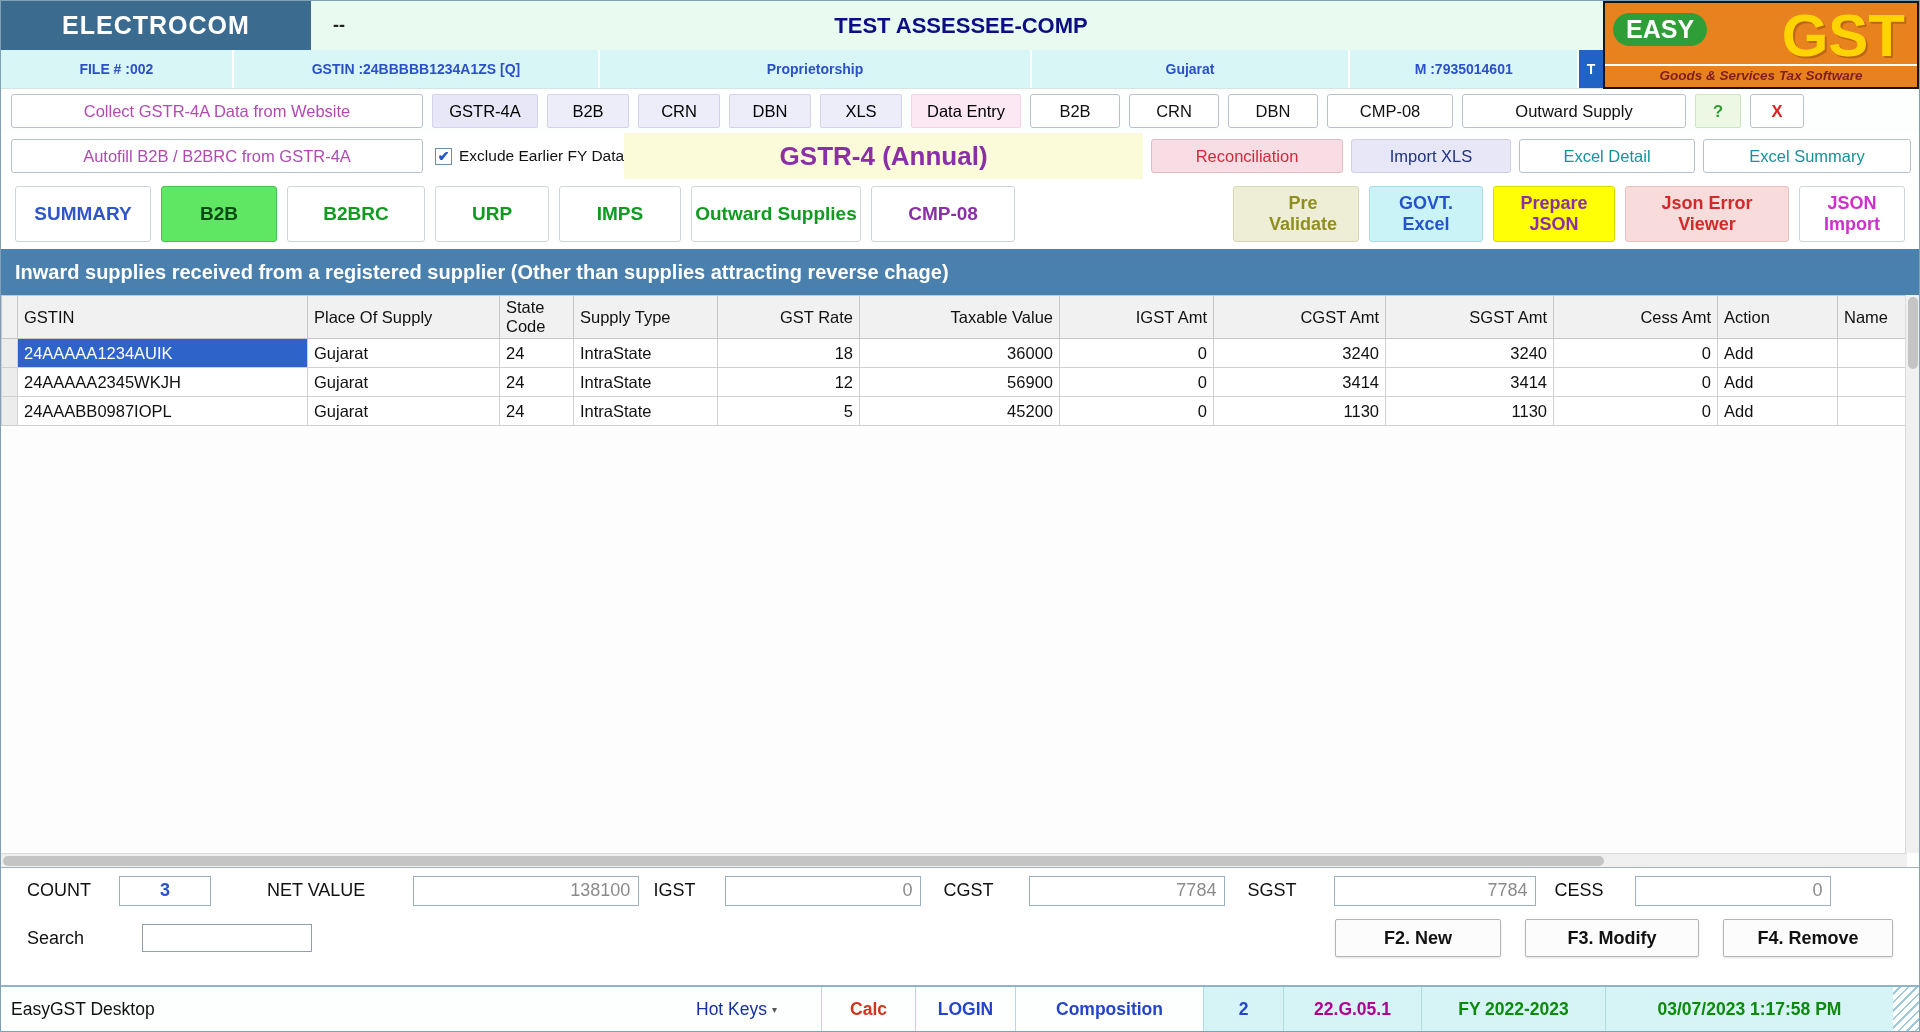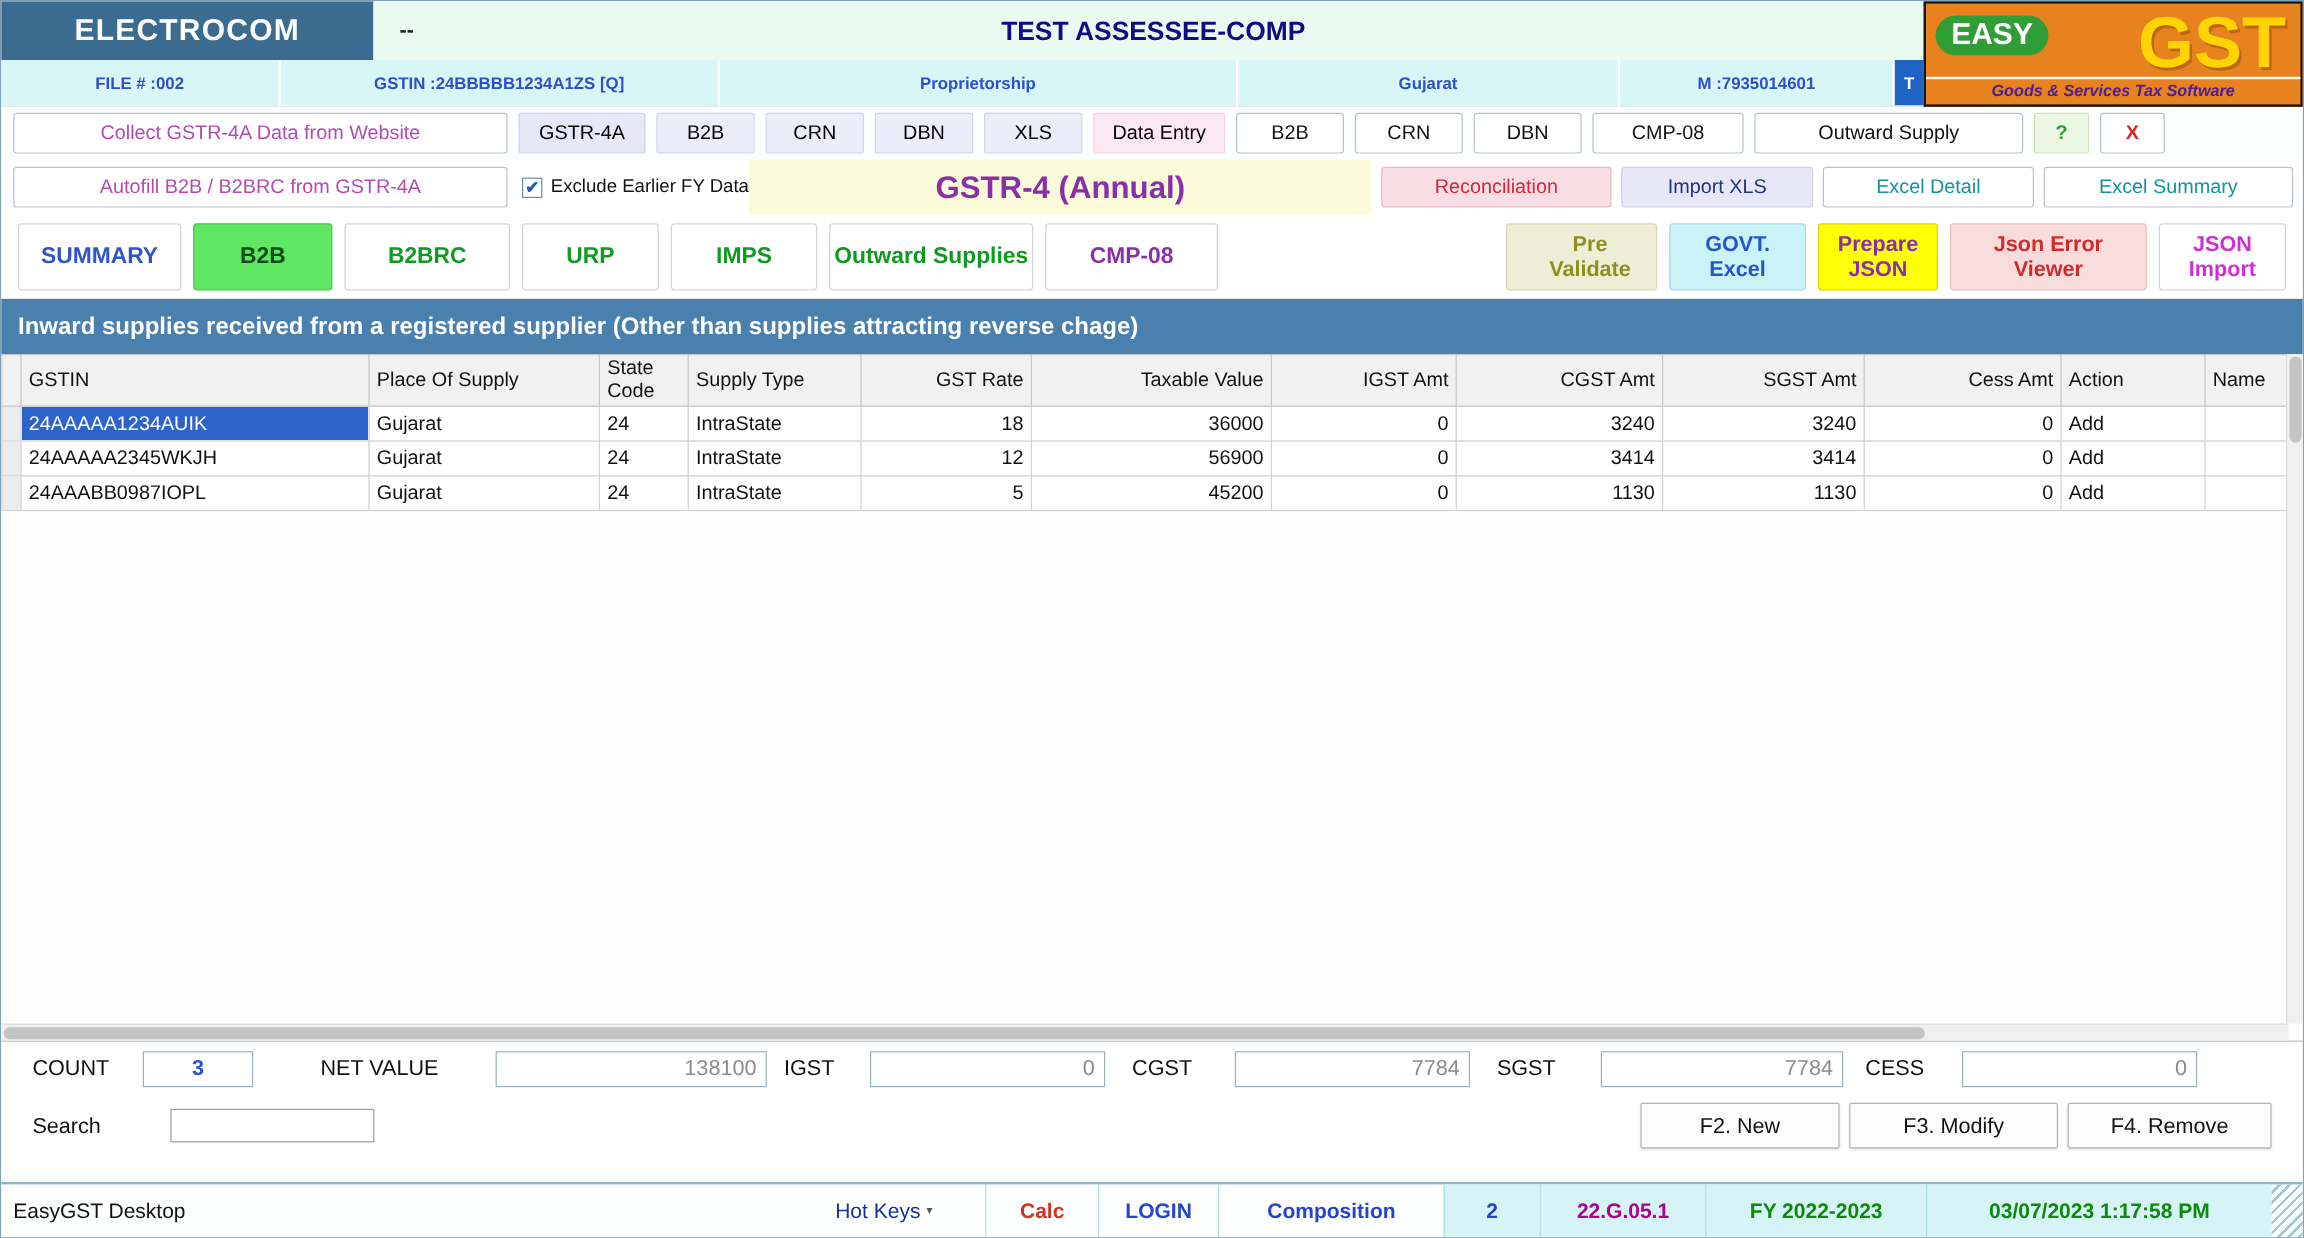--- a/index.html
+++ b/index.html
@@ -10,21 +10,21 @@
   .titlebar { height:49px; background:#e9fbf1; display:flex; align-items:center; position:relative; flex:0 0 auto; }
   .company { width:310px; height:100%; background:#3b6b8f; color:#fff; font-size:25px; font-weight:bold; display:flex; align-items:center; justify-content:center; letter-spacing:1px; }
   .dashes { margin-left:22px; color:#222; font-size:18px; font-weight:bold; }
   .assessee { position:absolute; left:960px; transform:translateX(-50%); color:#0d0d85; font-size:22px; font-weight:bold; }
 
   
   .logo { position:absolute; top:0; right:0; width:316px; height:88px; background:#e8821e; border:2px solid #151515; z-index:6; display:flex; flex-direction:column; }
   .logo-top { flex:1; display:flex; align-items:flex-start; padding:5px 6px 0 8px; }
   .easy-pill { background:#2f9e36; color:#fff; font-weight:bold; font-size:25px; padding:2px 13px; border-radius:18px; margin-top:5px; }
   .gst-text { margin-left:auto; color:#ffd400; font-size:60px; font-weight:bold; line-height:0.92; padding-right:6px; text-shadow:2px 2px 0 rgba(110,55,0,0.35); }
-  .logo-tagline { color:#4c1d95; font-weight:bold; font-style:italic; font-size:13.5px; text-align:center; border-top:2px solid #fff; padding:2px 0 4px; }
+  .logo-tagline { color:#7f1d1d; font-weight:bold; font-style:italic; font-size:13.5px; text-align:center; border-top:2px solid #fff; padding:2px 0 4px; }
 
   
   .infobar { height:38px; background:#d9f6f6; display:flex; align-items:stretch; color:#2b50c8; font-weight:bold; font-size:14px; flex:0 0 auto; padding-right:316px; }
   .info-cell { display:flex; align-items:center; justify-content:center; border-right:2px solid #fff; }
   .ic-file { width:233px; } .ic-gstin { width:367px; } .ic-type { width:432px; } .ic-state { width:319px; } .ic-mobile { width:229px; }
   .ic-t { width:24px; background:#1f63c4; color:#fff; border-right:none; }
 
   
   .toolbar1 { height:45px; display:flex; align-items:center; gap:9px; padding:0 10px; background:#fdfefe; border-top:1px solid #d8e4e4; flex:0 0 auto; }
   .toolbar2 { height:46px; display:flex; align-items:center; background:#fff; flex:0 0 auto; }
@@ -53,21 +53,21 @@
   .tab { height:56px; border:1px solid #cfd6da; border-radius:3px; background:#fff; font-weight:bold; font-size:19px; display:flex; align-items:center; justify-content:center; text-align:center; line-height:1.15; cursor:default; }
   .tab-summary { width:136px; color:#2f55cc; }
   .tab-b2b { width:116px; background:#5fe763; color:#0b4b16; border-color:#49c24f; }
   .tab-green { color:#0f9b20; }
   .tab-b2brc { width:138px; } .tab-urp { width:114px; } .tab-imps { width:122px; } .tab-outward { width:170px; }
   .tab-cmp08 { width:144px; color:#8b2fa8; }
   .act-group { margin-left:auto; display:flex; gap:10px; }
   .act-btn { height:56px; border:1px solid #cfd6da; border-radius:3px; font-weight:bold; font-size:18px; display:flex; align-items:center; justify-content:center; text-align:center; line-height:1.15; padding:0 6px; cursor:default; }
   .act-prevalidate { width:126px; background:#eeeed6; color:#8f8f20; border-color:#d8d8b2;padding-left:20px; }
   .act-govtexcel { width:114px; background:#c9f3f6; color:#2553cc; border-color:#a8dde2; }
-  .act-preparejson { width:100px; background:#ffff06; color:#8b2fa8; border-color:#d9d900; }
+  .act-preparejson { width:122px; background:#ffff06; color:#8b2fa8; border-color:#d9d900; }
   .act-jsonerror { width:164px; background:#f8dcdc; color:#d02a2a; border-color:#e7c0c0; }
   .act-jsonimport { width:106px; background:#fff; color:#cf2fcf; }
 
   
   .section-header { height:46px; background:#4a80ad; color:#fff; font-weight:bold; font-size:20px; display:flex; align-items:center; padding-left:14px; flex:0 0 auto; }
 
   
   .gridwrap { flex:1 1 auto; position:relative; display:flex; flex-direction:column; background:#fdfdfd; min-height:0; }
   table.grid { border-collapse:collapse; table-layout:fixed; width:1906px; flex:0 0 auto; }
   table.grid th { background:#f1f1f1; border:1px solid #c6c6c6; font-weight:normal; font-size:16.5px; color:#111; padding:2px 6px; height:40px; text-align:left; }
@@ -91,21 +91,21 @@
   .cgst-box { width:196px; margin-left:36px; }
   .sgst-box { width:202px; margin-left:38px; }
   .cess-box { width:196px; margin-left:32px; }
   .tlabel-net { margin-left:56px; } .tlabel-igst { margin-left:14px; } .tlabel-cgst { margin-left:22px; }
   .tlabel-sgst { margin-left:22px; } .tlabel-cess { margin-left:18px; }
 
   
   .searchrow { height:50px; display:flex; align-items:center; padding:0 26px; flex:0 0 auto; background:#fff; }
   .search-label { font-size:18px; color:#111; }
   .search-input { margin-left:58px; width:170px; height:28px; border:1px solid #8f9fae; background:#fff; font-size:16px; padding:0 6px; font-family:"Liberation Sans",sans-serif; }
-  .rec-btns { margin-left:auto; display:flex; gap:8px; }
+  .rec-btns { margin-left:auto; display:flex; gap:24px;font-weight:bold; }
   .rec-btn { height:38px; background:#fcfcfc; border:1px solid #b4b4b4; border-radius:2px; font-size:18px; color:#111; display:flex; align-items:center; justify-content:center; box-shadow:0 1px 2px rgba(0,0,0,0.12); cursor:default; }
   .rec-new { width:166px; } .rec-modify { width:174px; } .rec-remove { width:170px; }
 
   .gapstrip { height:22px; background:#fff; flex:0 0 auto; }
 
   
   .statusbar { height:46px; border-top:2px solid #8fb4c8; background:#fdffff; display:flex; align-items:stretch; font-size:17.5px; position:relative; flex:0 0 auto; }
   .sb-app { display:flex; align-items:center; margin-left:10px; color:#111; }
   .sb-hotkeys { position:absolute; left:695px; top:0; bottom:0; display:flex; align-items:center; color:#16309c; cursor:default; }
   .sb-caret { font-size:10px; color:#555; margin-left:5px; }

